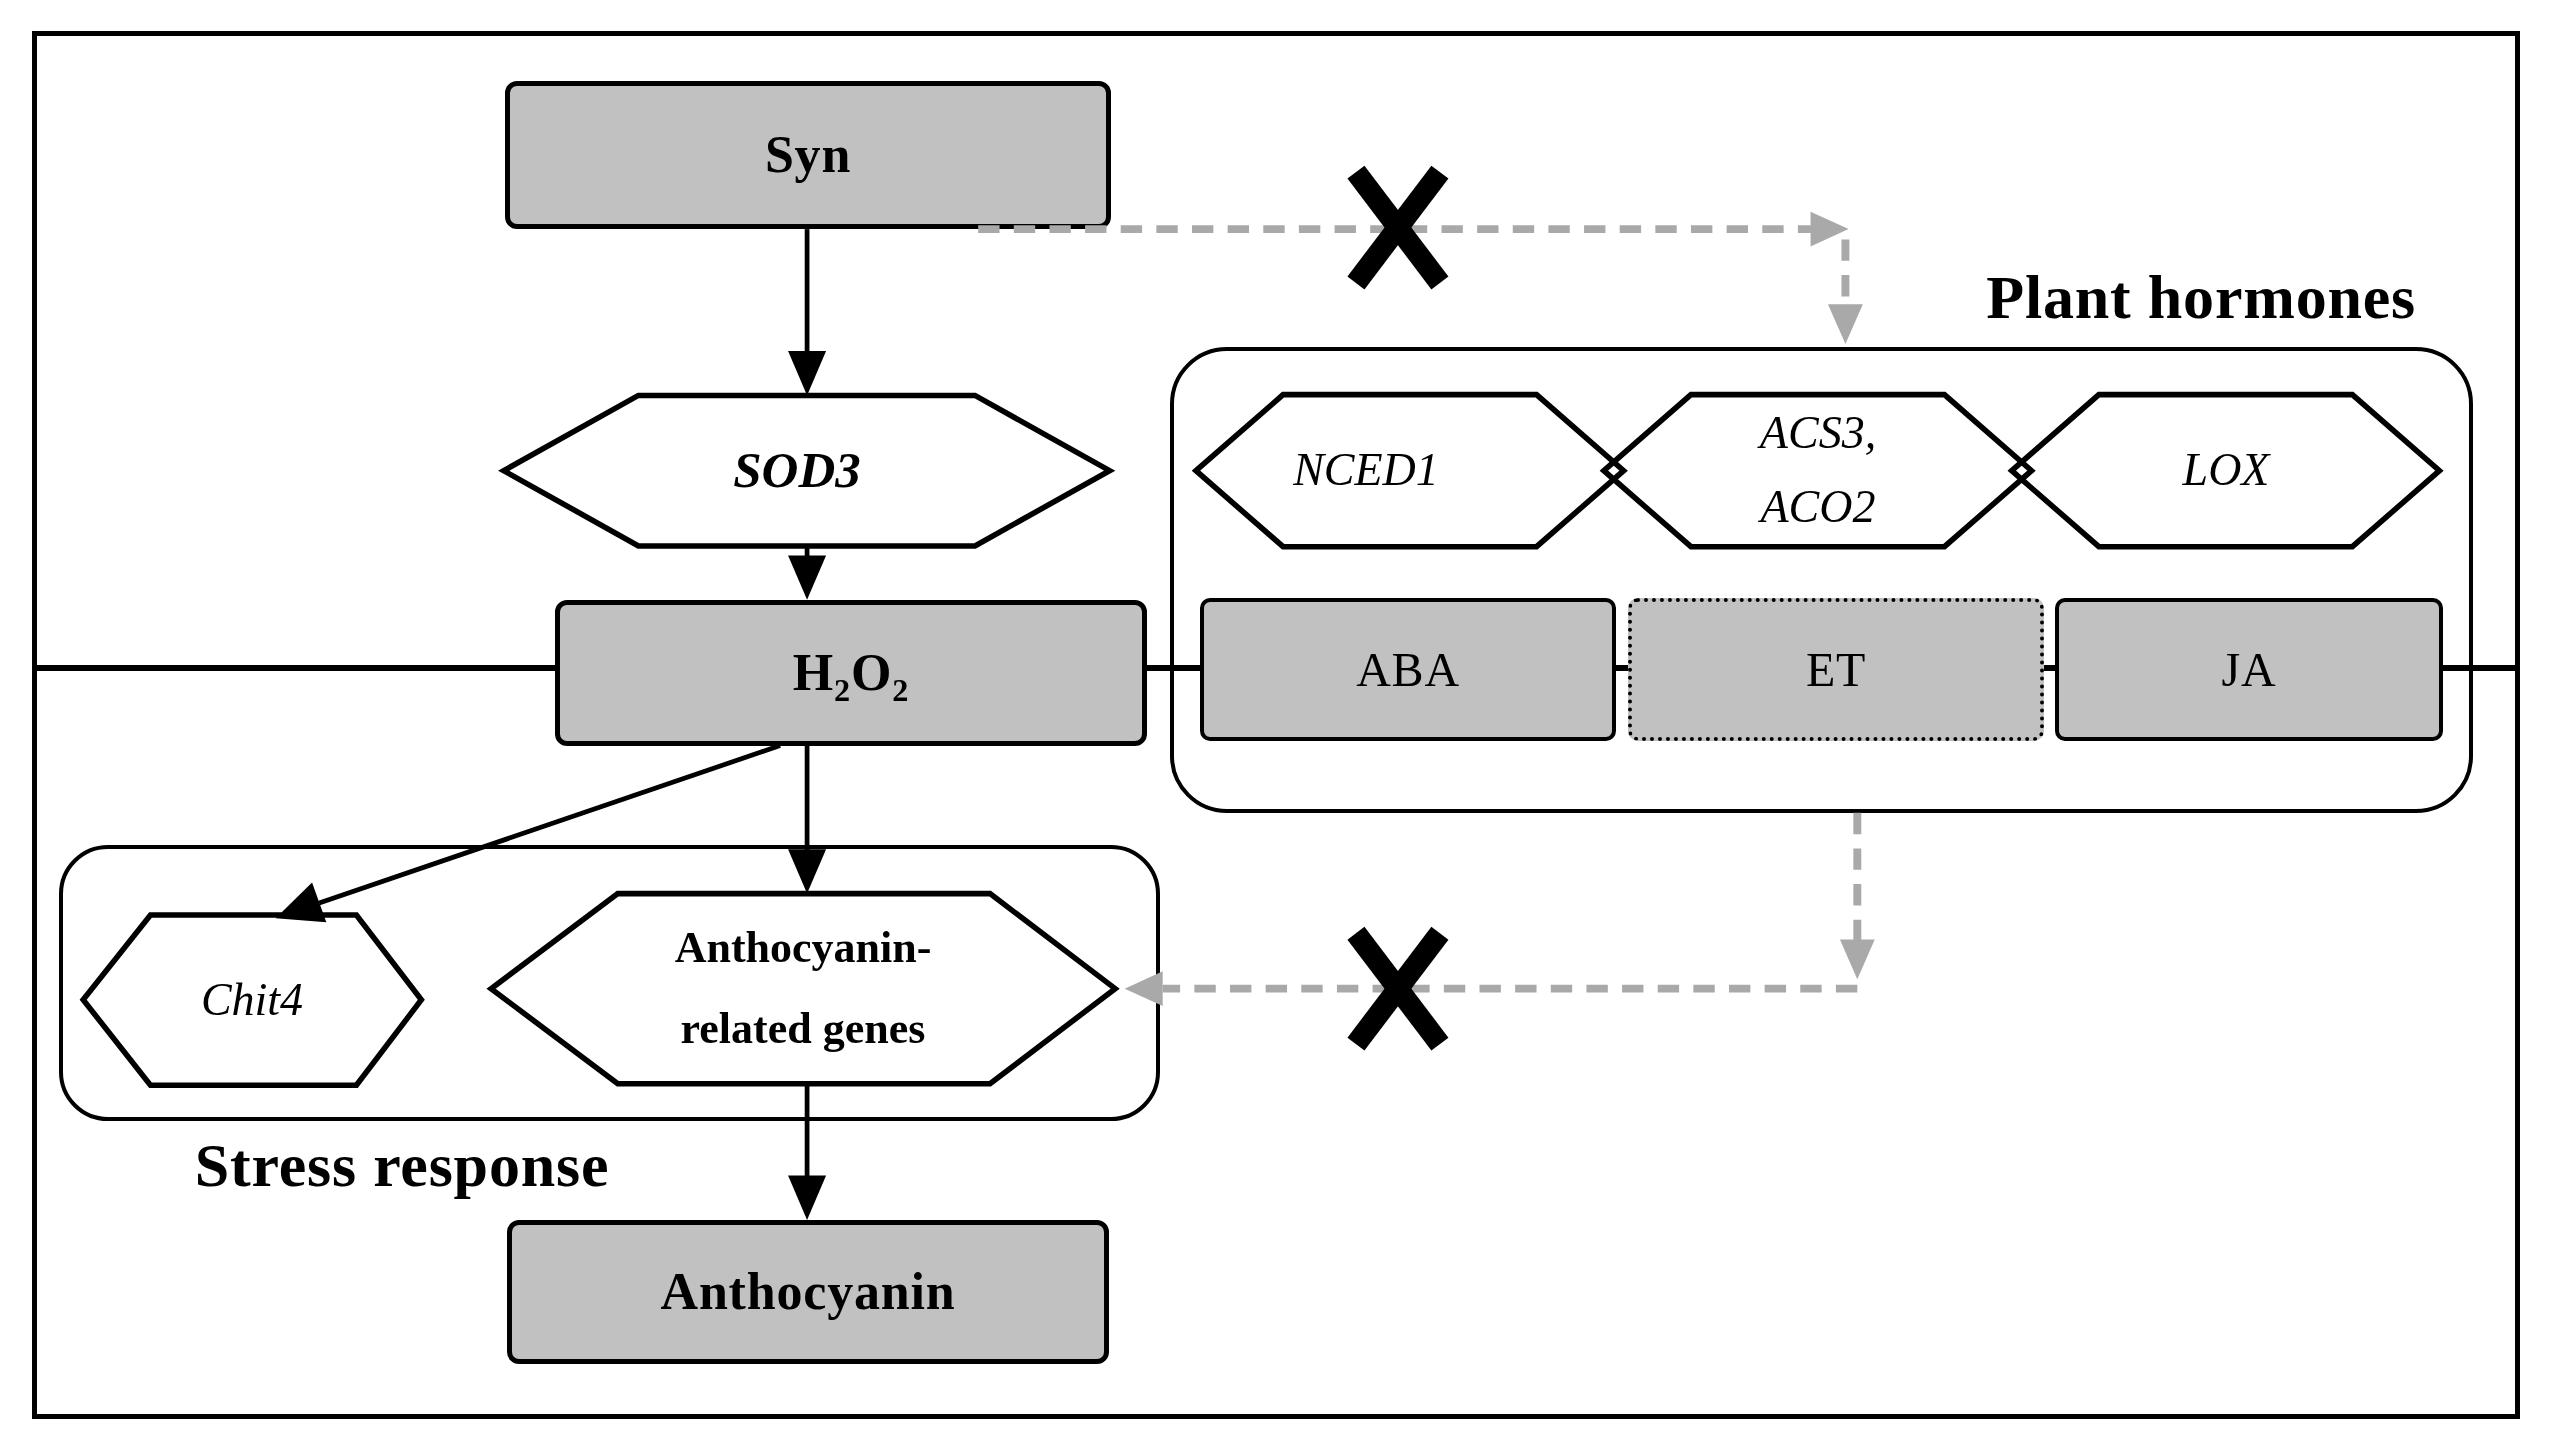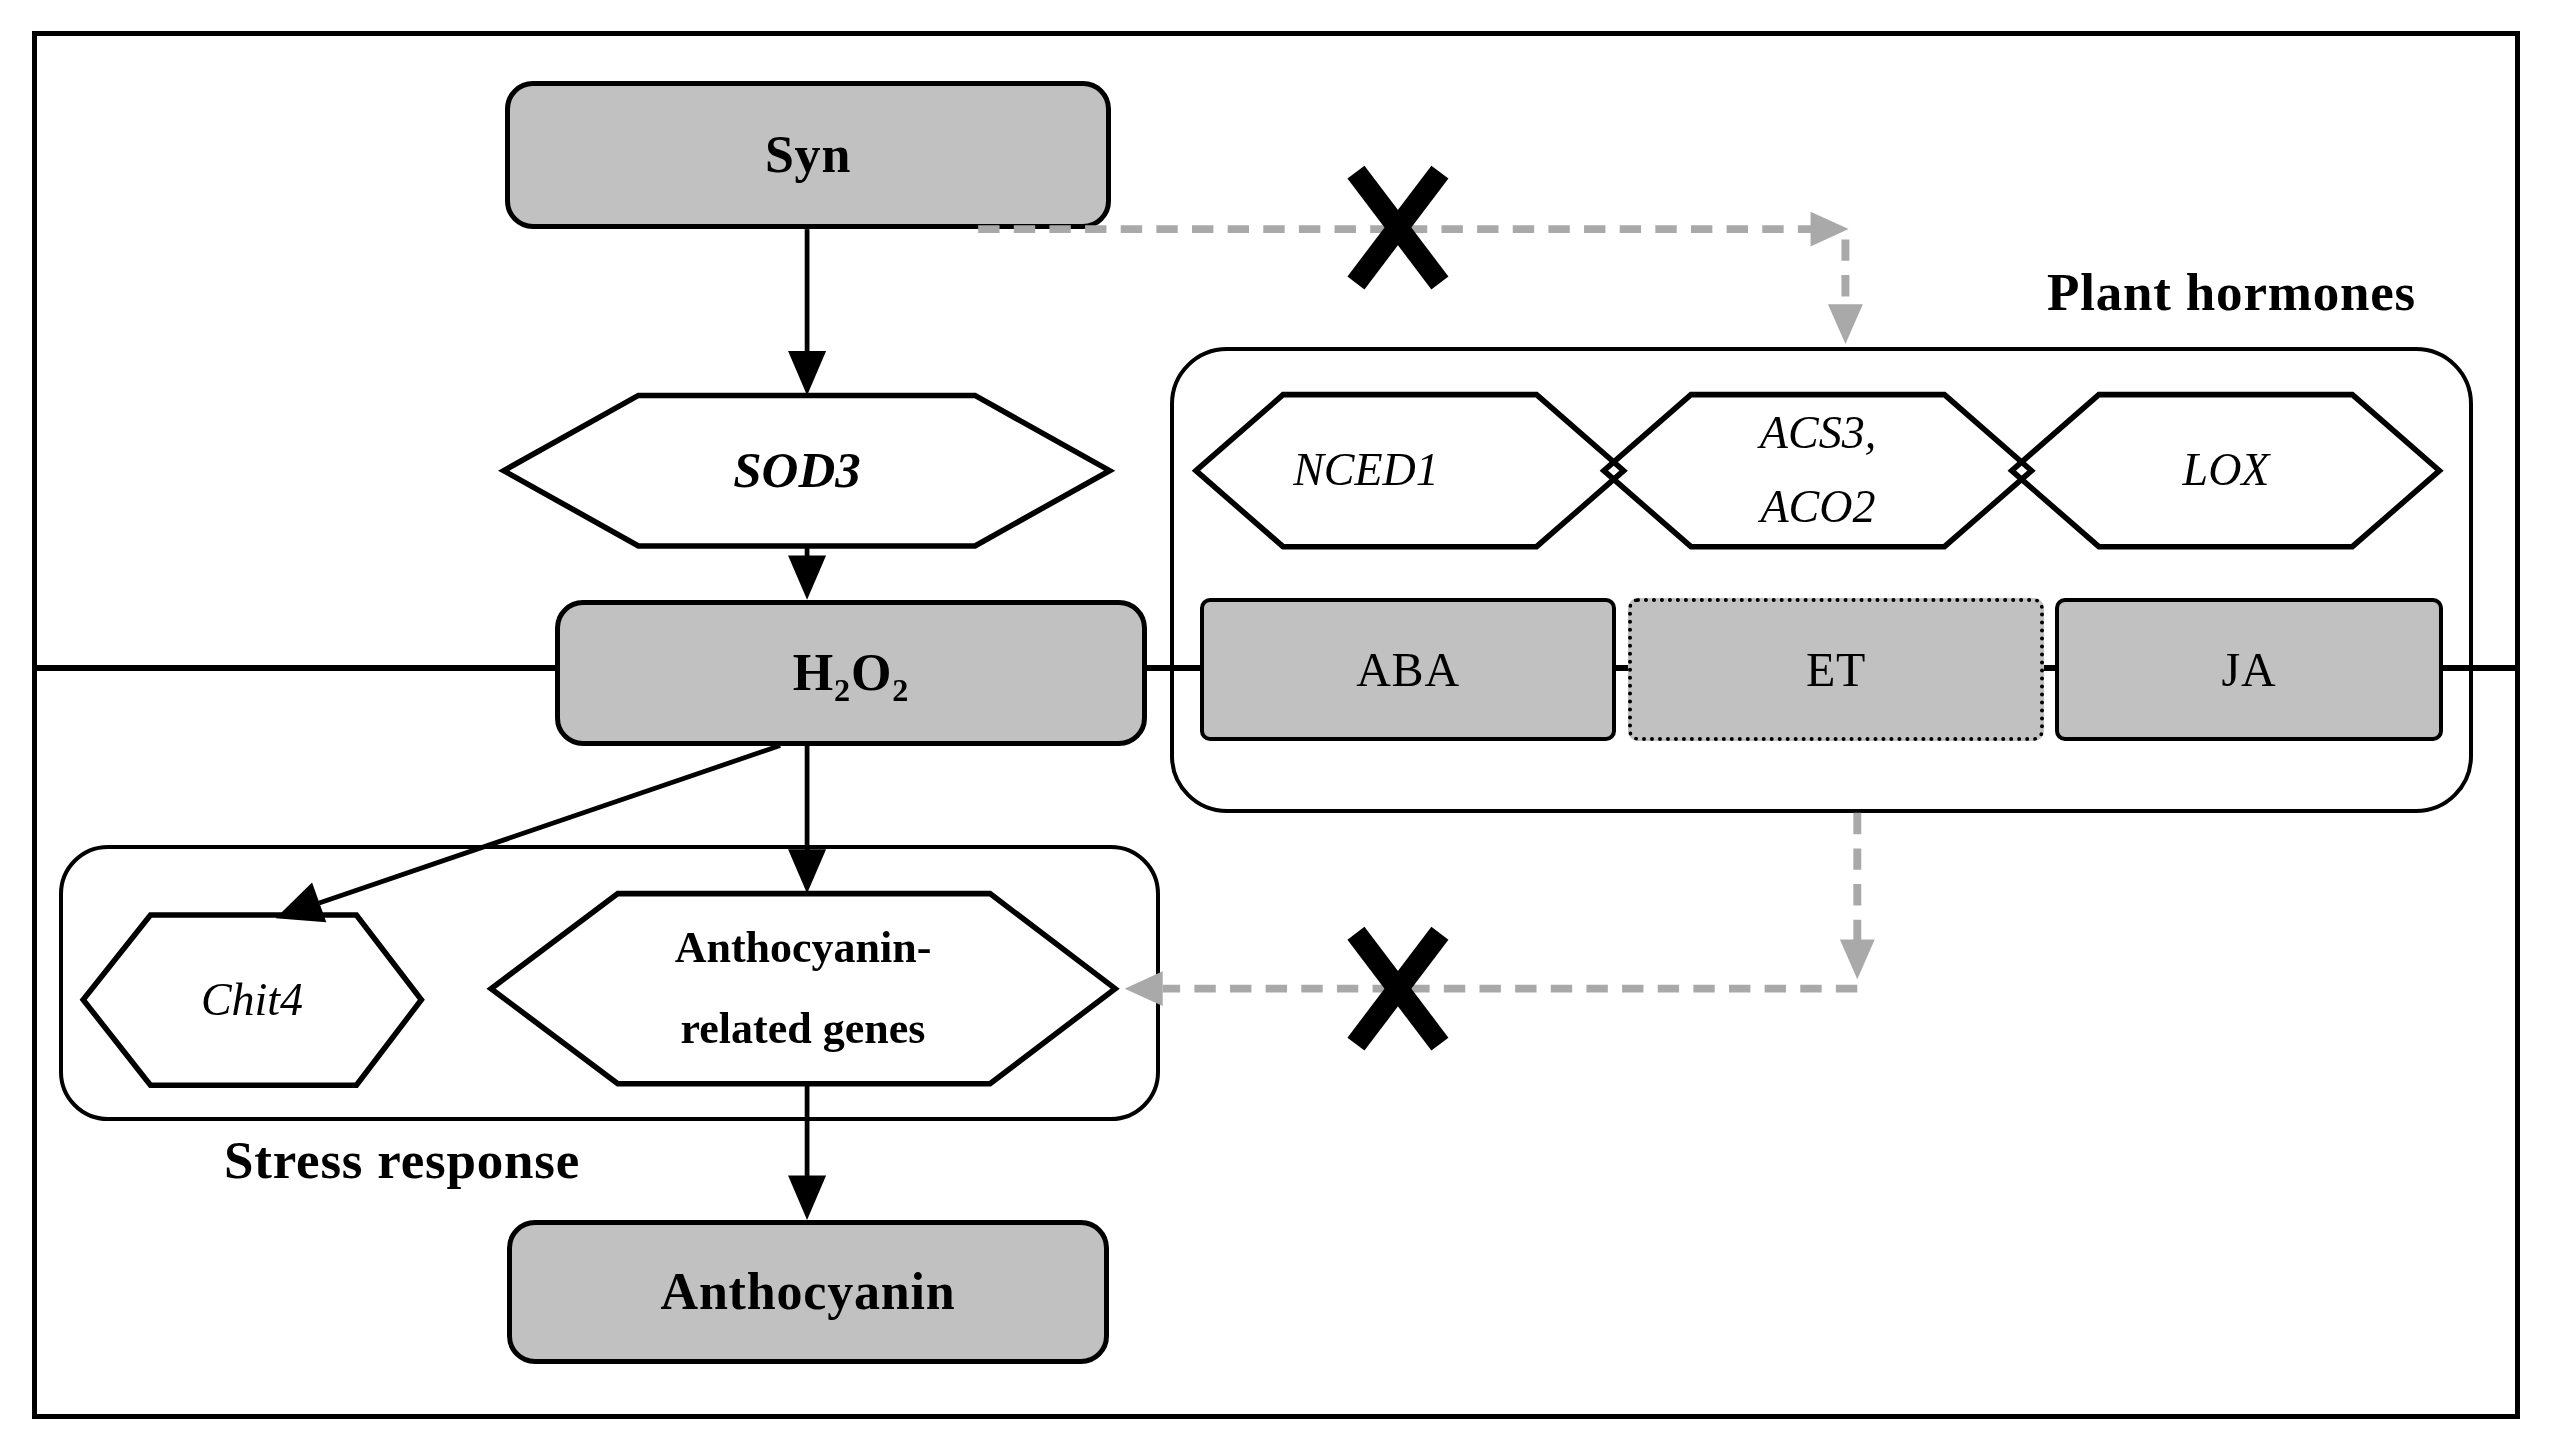--- a/index.html
+++ b/index.html
@@ -22,21 +22,21 @@
   
   .membrane{left:32px;top:665px;width:2488px;height:5.5px;background:var(--ink);z-index:2;}
   
   .container{border:4.8px solid var(--ink);background:transparent;z-index:1;}
   .container.hormones{left:1170px;top:347px;width:1303px;height:466px;border-radius:57px;}
   .container.stress{left:59px;top:845px;width:1101px;height:276px;border-radius:49px;}
   
   .box{
     background:var(--box-fill);
     border:5.5px solid var(--ink);
-    border-radius:28px;
+    border-radius:12px;
     display:flex;align-items:center;justify-content:center;
     font-weight:bold;font-size:52px;color:var(--ink);
     z-index:3;line-height:1;letter-spacing:0.8px;
   }
   .box.syn{left:505px;top:81px;width:606px;height:148px;}
   .box.h2o2{left:511px;top:600px;width:592px;height:146px;margin-left:44px;}
   .box.antho{left:507px;top:1220px;width:602px;height:144px;}
   .box.hormone{border-width:4.8px;border-radius:10px;font-weight:normal;font-size:48px;}
   .box.aba{left:1200px;top:598px;width:416px;height:143px;}
   .box.et{left:1628px;top:598px;width:416px;height:143px;border-style:dotted;border-width:4.8px;}
@@ -56,21 +56,21 @@
     color:var(--ink);z-index:5;line-height:1;font-size:46px;font-style:italic;
   }
   .hexlabel.sod3{left:494px;top:395px;width:606px;height:150px;font-weight:bold;font-size:51px;}
   .hexlabel.nced1{left:1152px;top:394px;width:428px;height:152px;}
   .hexlabel.acs{left:1604px;top:394px;width:428px;height:152px;line-height:1.6;}
   .hexlabel.lox{left:2012px;top:394px;width:428px;height:152px;}
   .hexlabel.chit4{left:83px;top:915px;width:338px;height:170px;}
   .hexlabel.genes{left:491px;top:893px;width:624px;height:190px;font-style:normal;font-weight:bold;font-size:44px;line-height:1.85;}
   
   .section-label{
-    color:var(--ink);font-weight:bold;font-size:53px;line-height:1;z-index:5;letter-spacing:0.8px;
+    color:var(--ink);font-weight:bold;font-size:62px;line-height:1;z-index:5;letter-spacing:0.8px;
   }
   .section-label.hormones-label{left:1814px;top:266px;width:602px;text-align:right;}
   .section-label.stress-label{left:101px;top:1134px;width:602px;text-align:center;}
 </style>
 </head>
 <body>
 
 <div class="figure">
 
   <div class="abs frame"></div>

